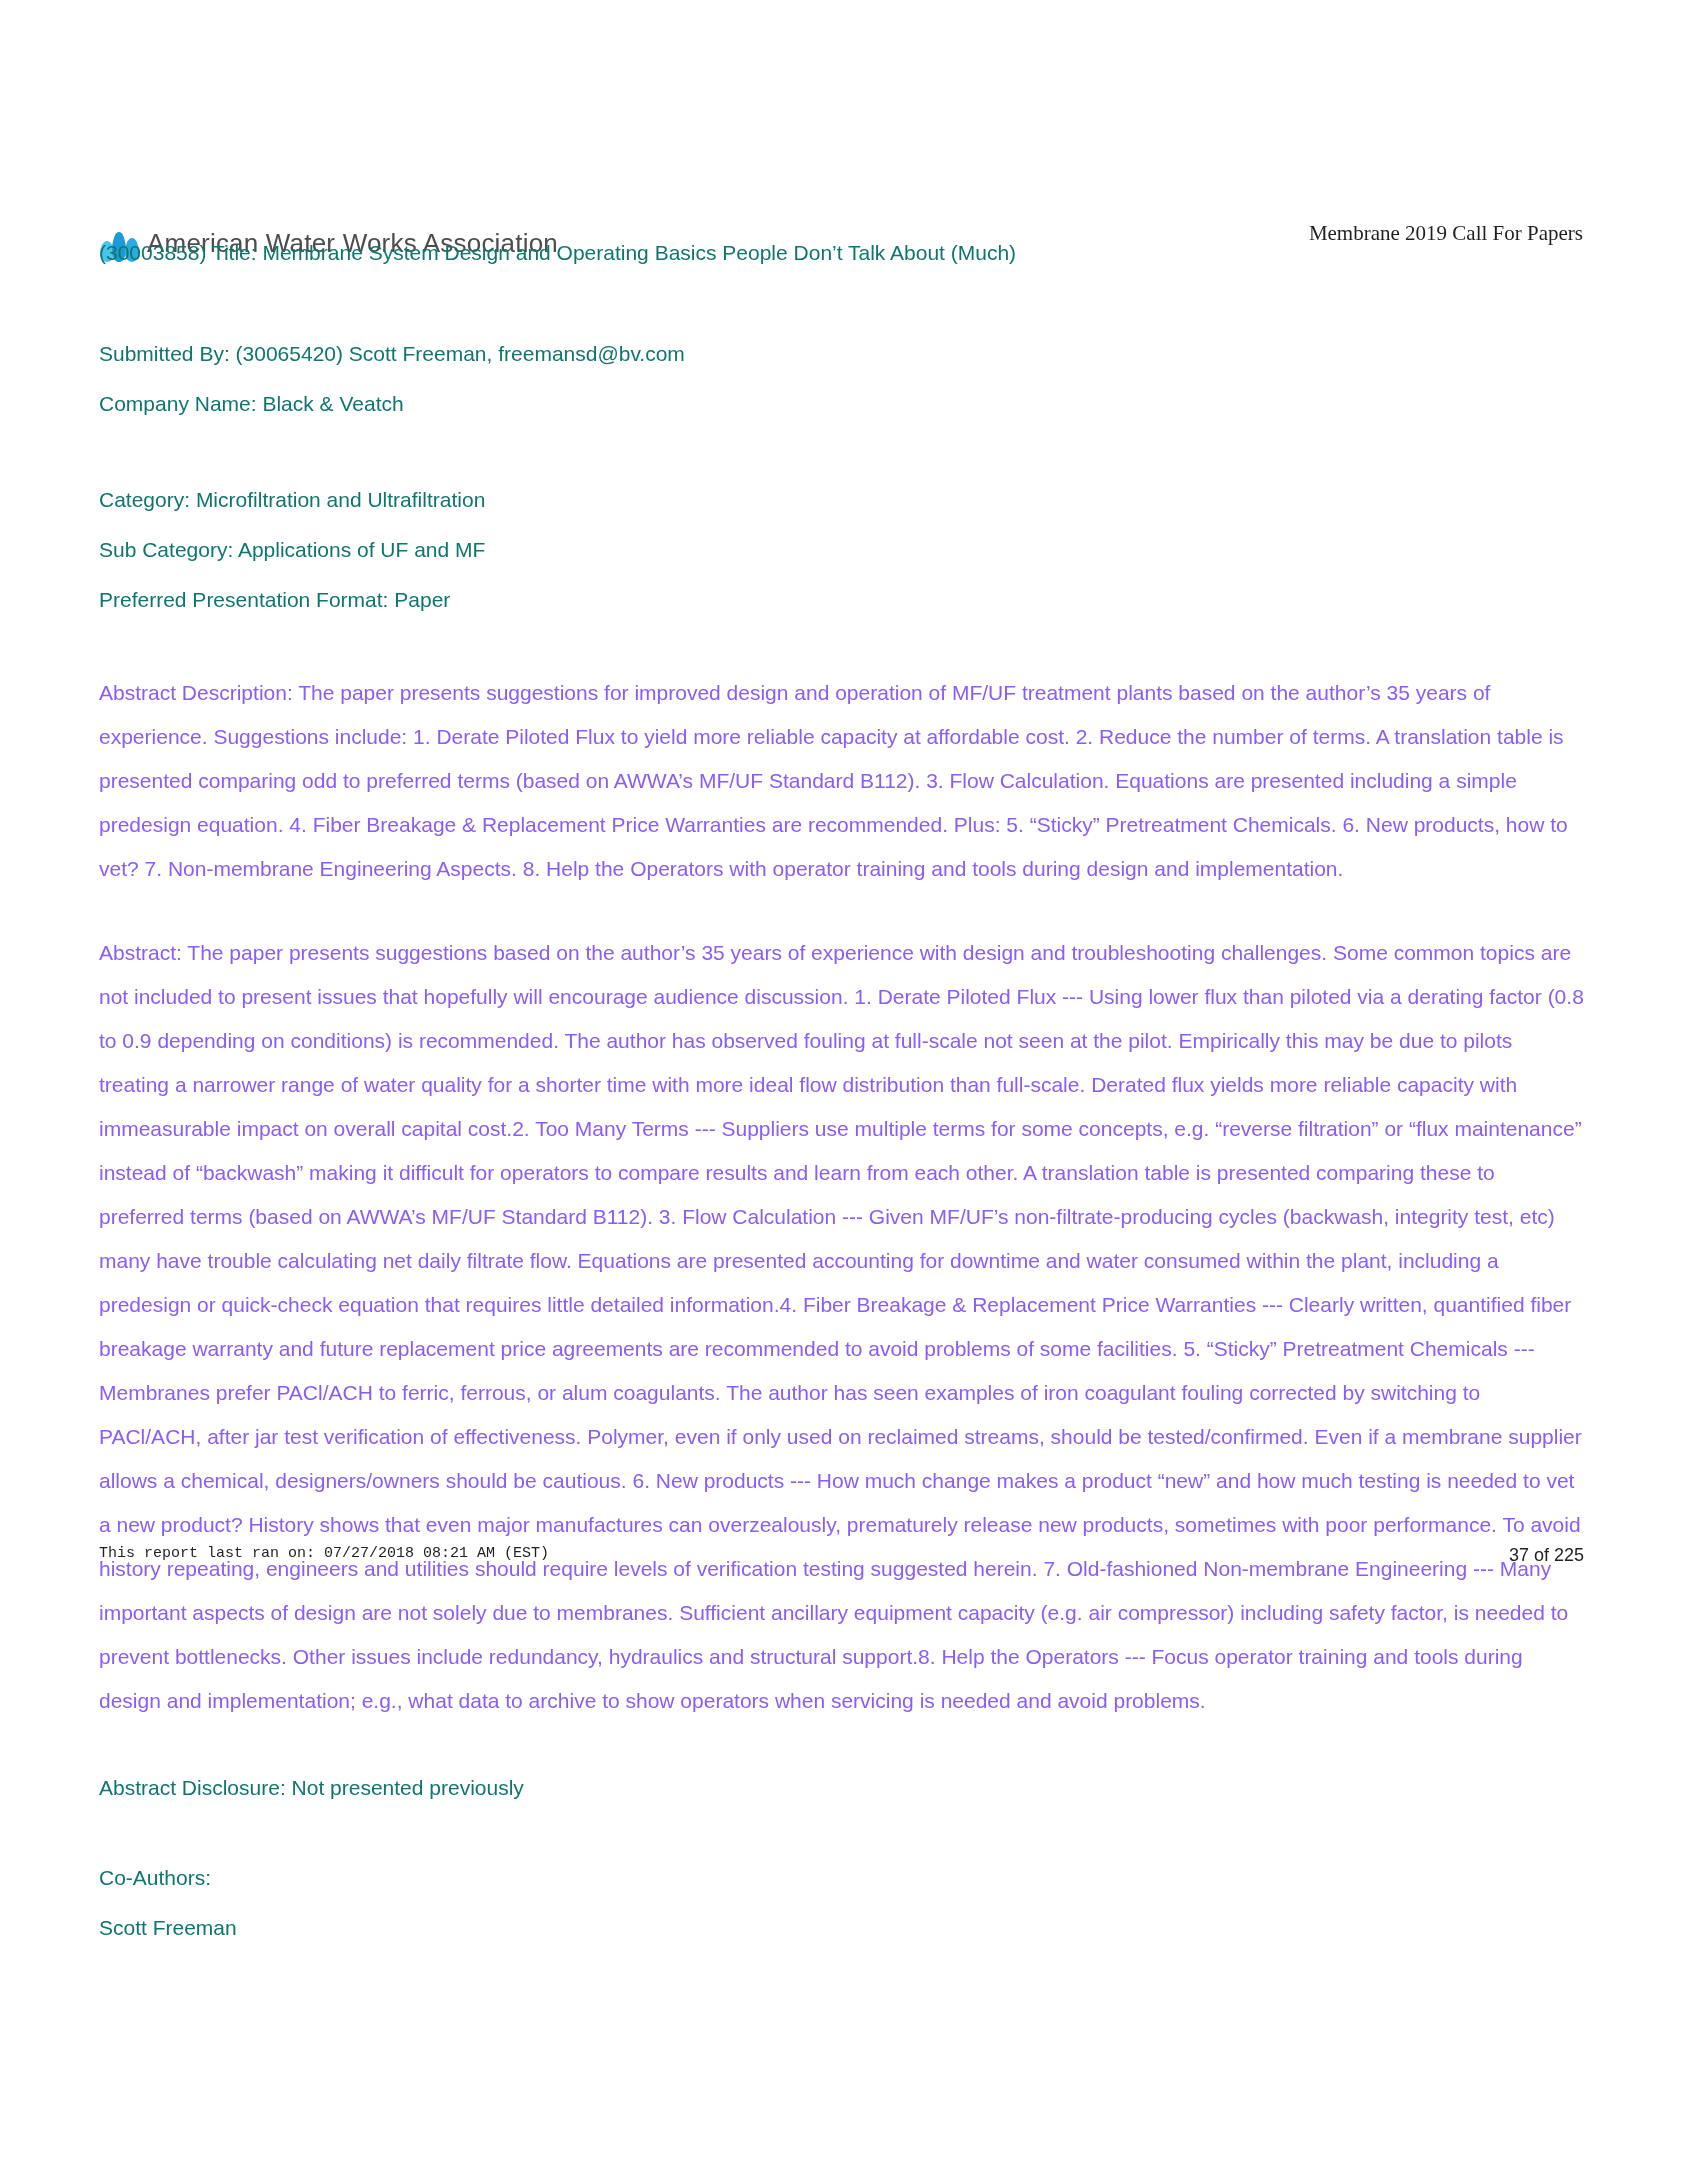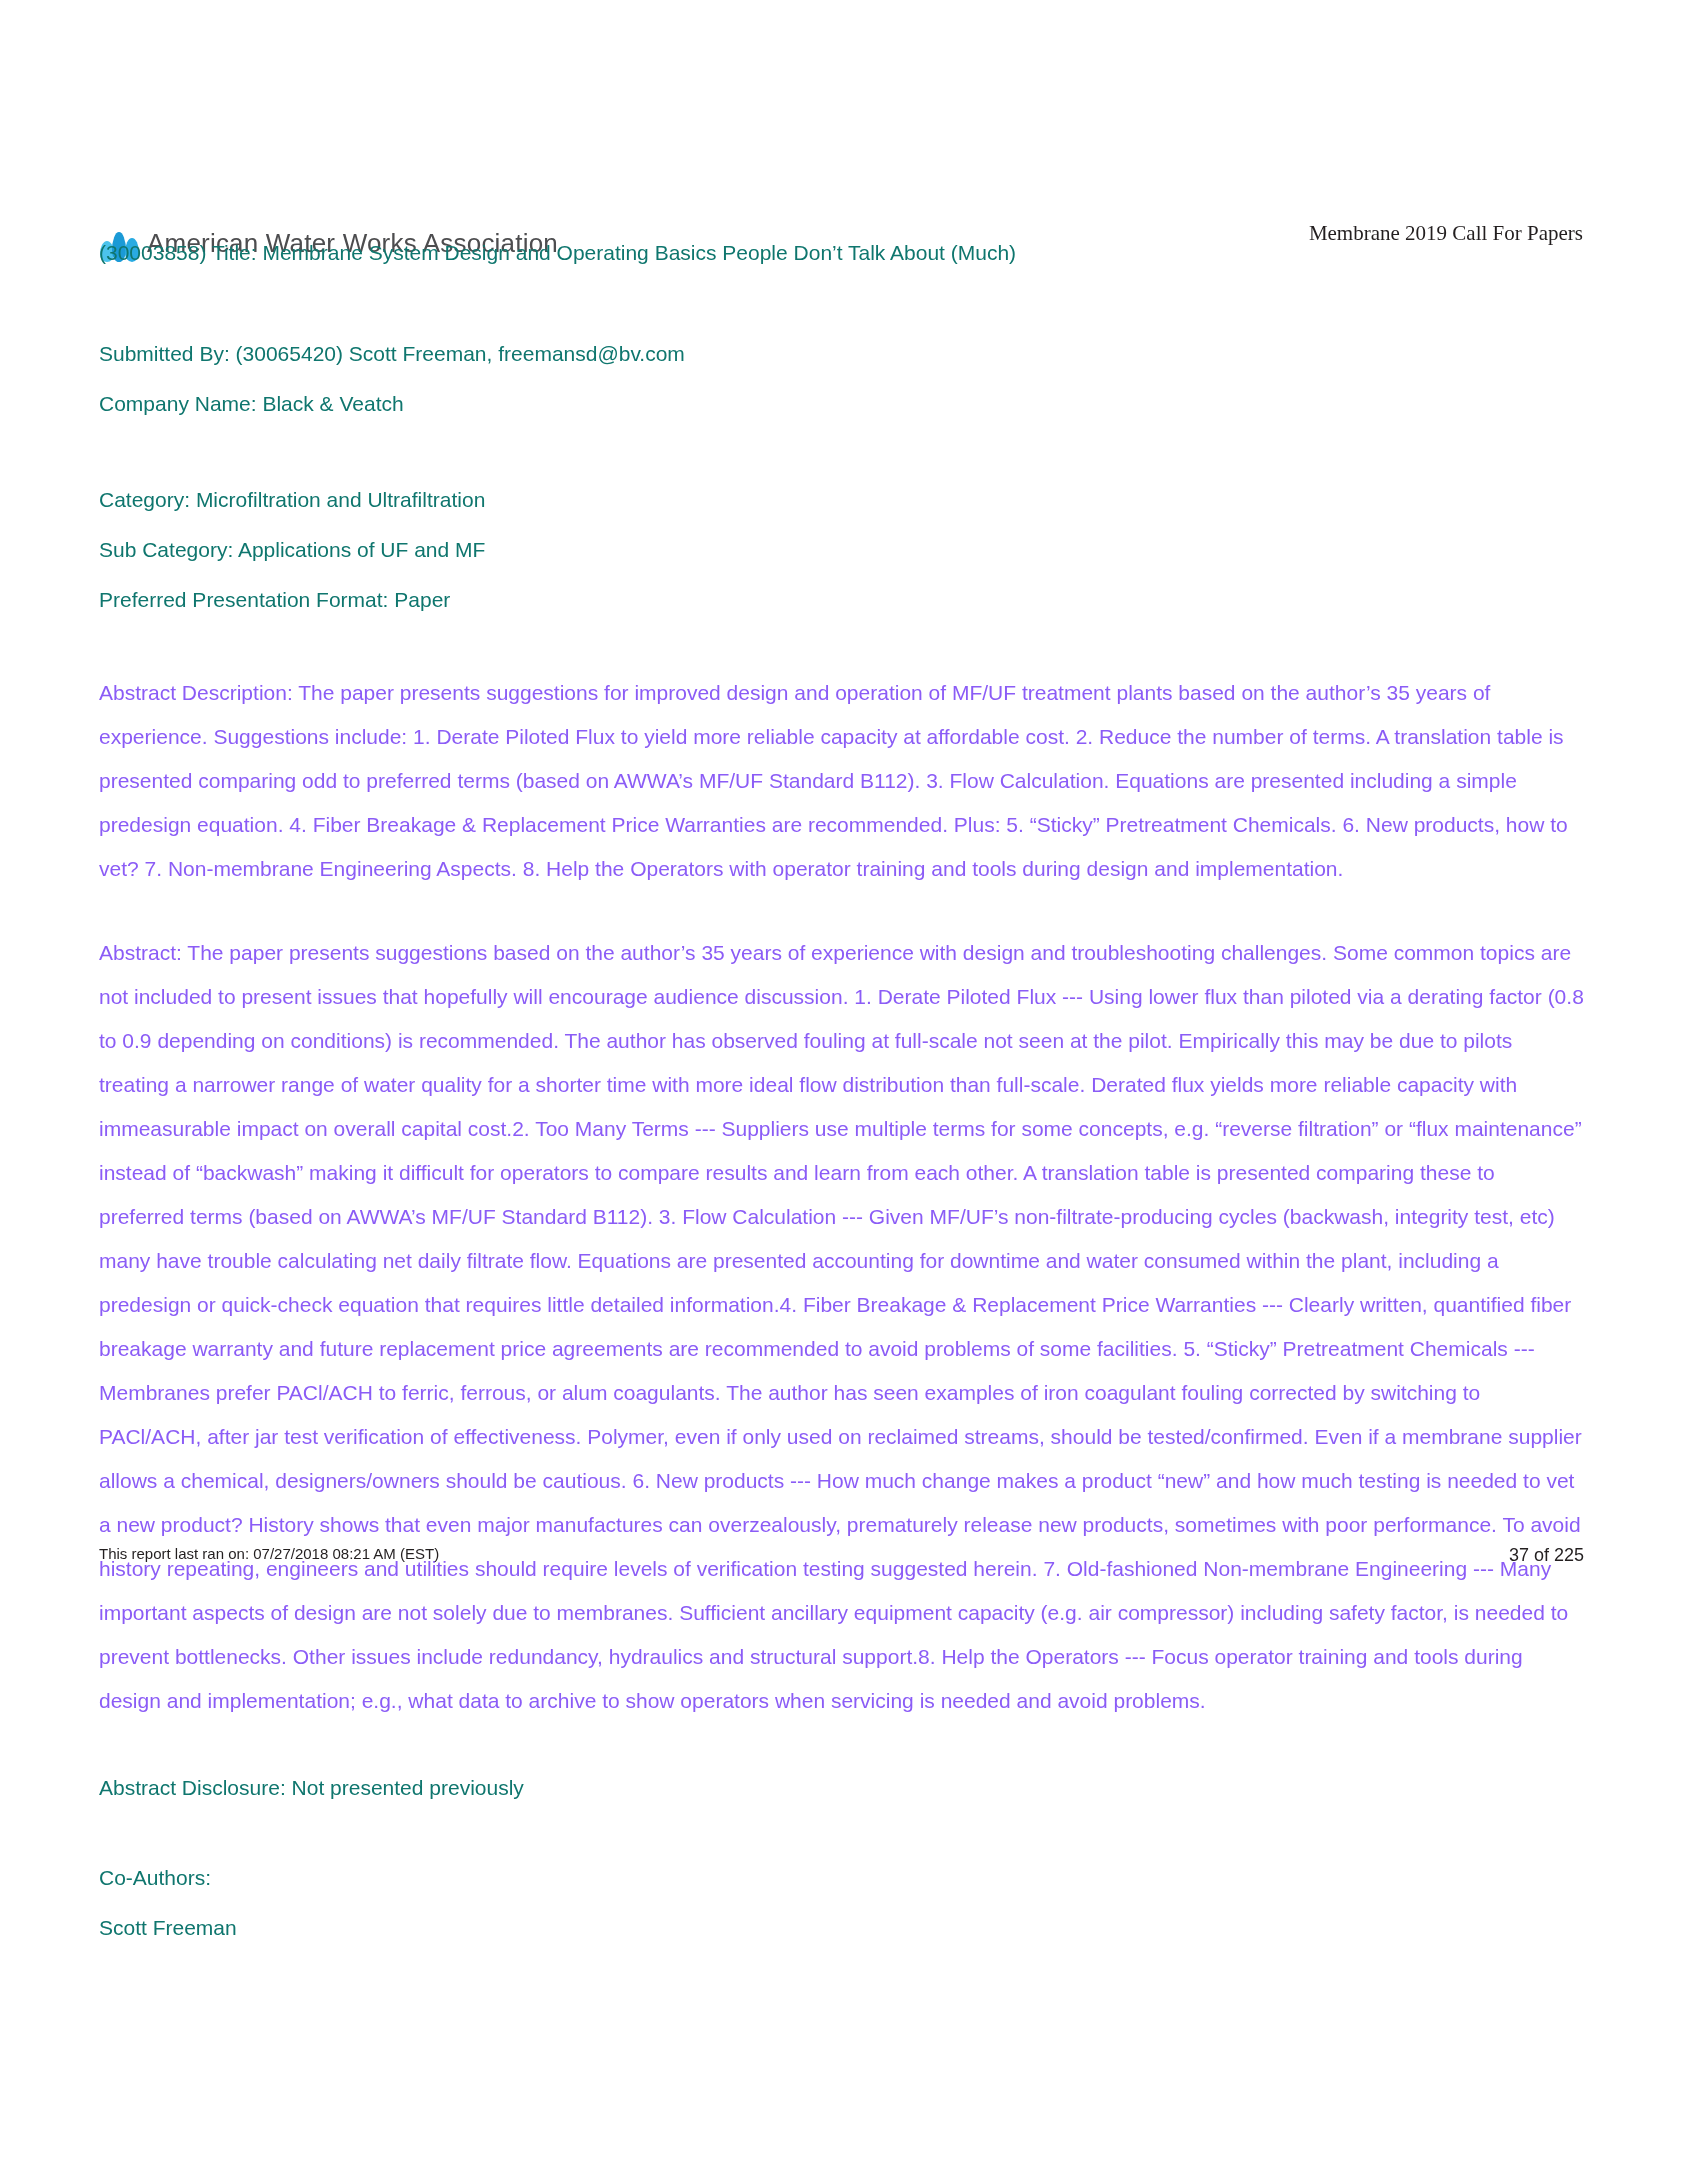--- a/index.html
+++ b/index.html
@@ -105,20 +105,21 @@
     bottom: 61px;
     width: 1683px;
     height: 24px;
   }
   .footer-left {
     position: absolute;
     left: 99px;
     top: 0;
     font-size: 15px;
     color: #231f20;
+    font-family: Liberation Mono, monospace;
   }
   .footer-right {
     position: absolute;
     right: 99px;
     top: 0;
     font-size: 18px;
     color: #231f20;
   }
 </style>
 </head>

